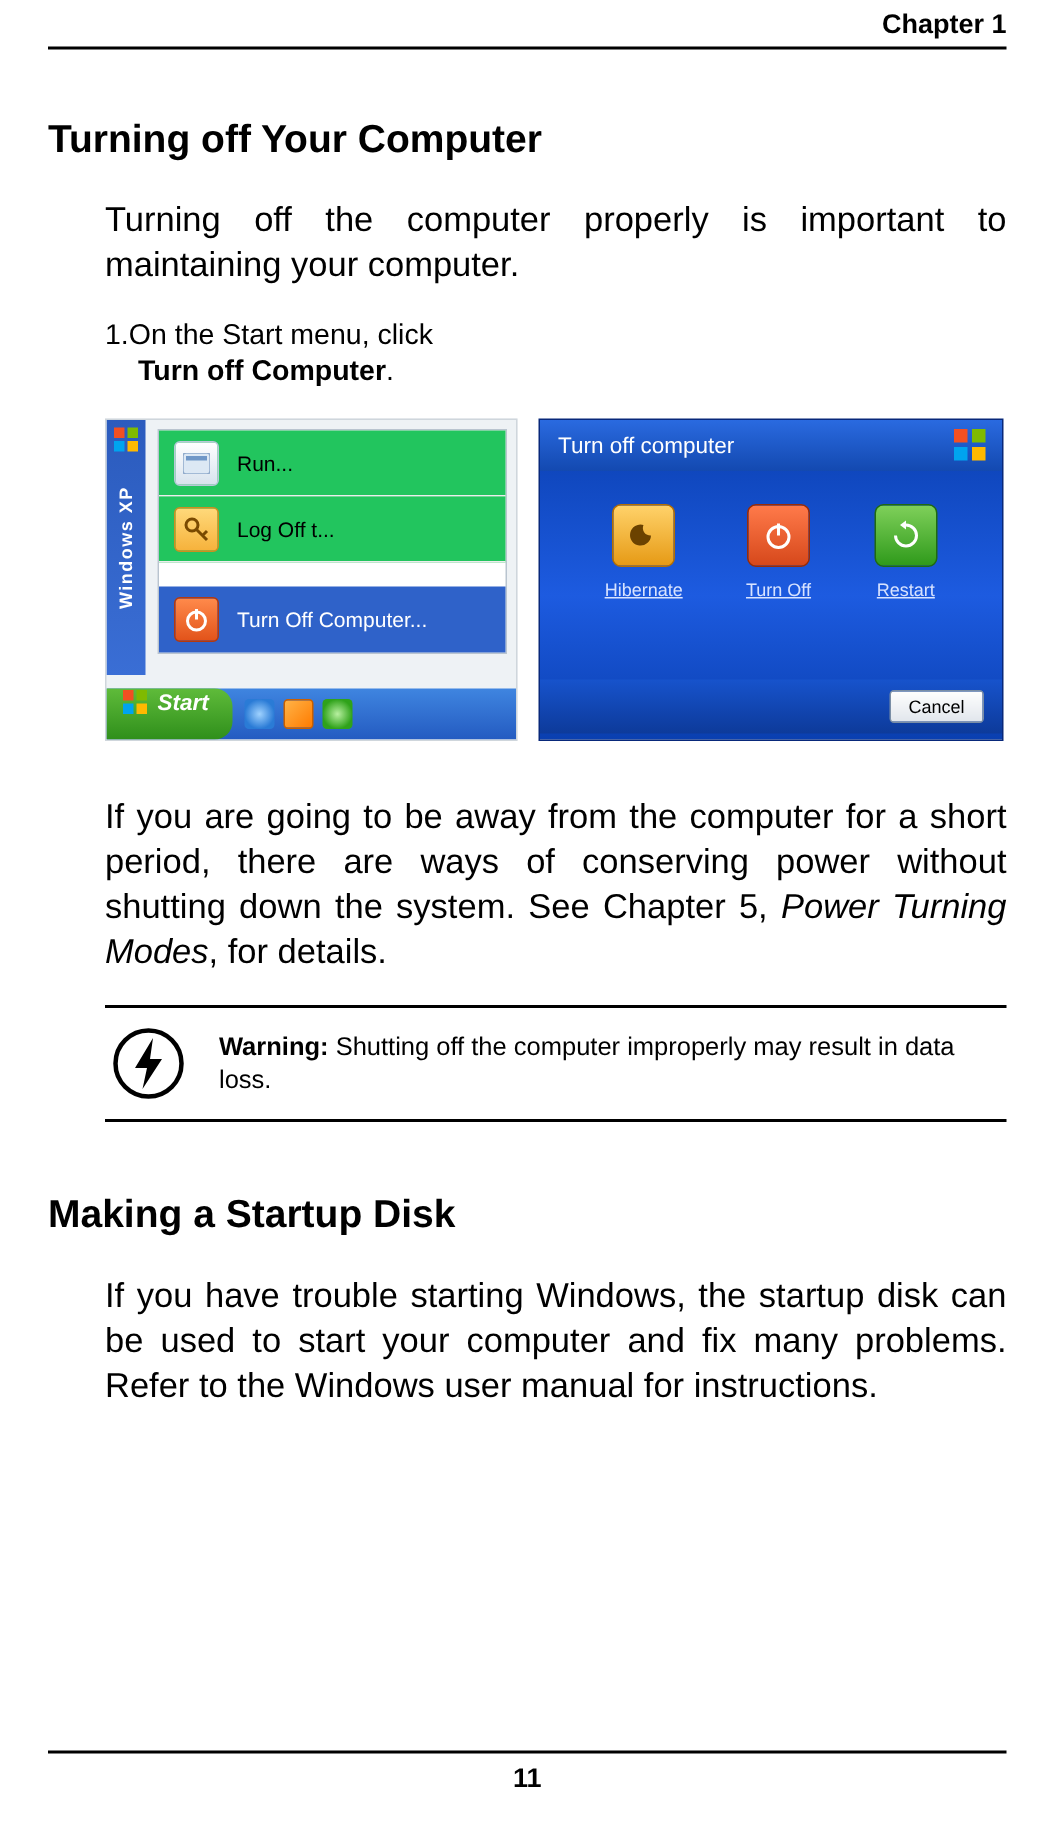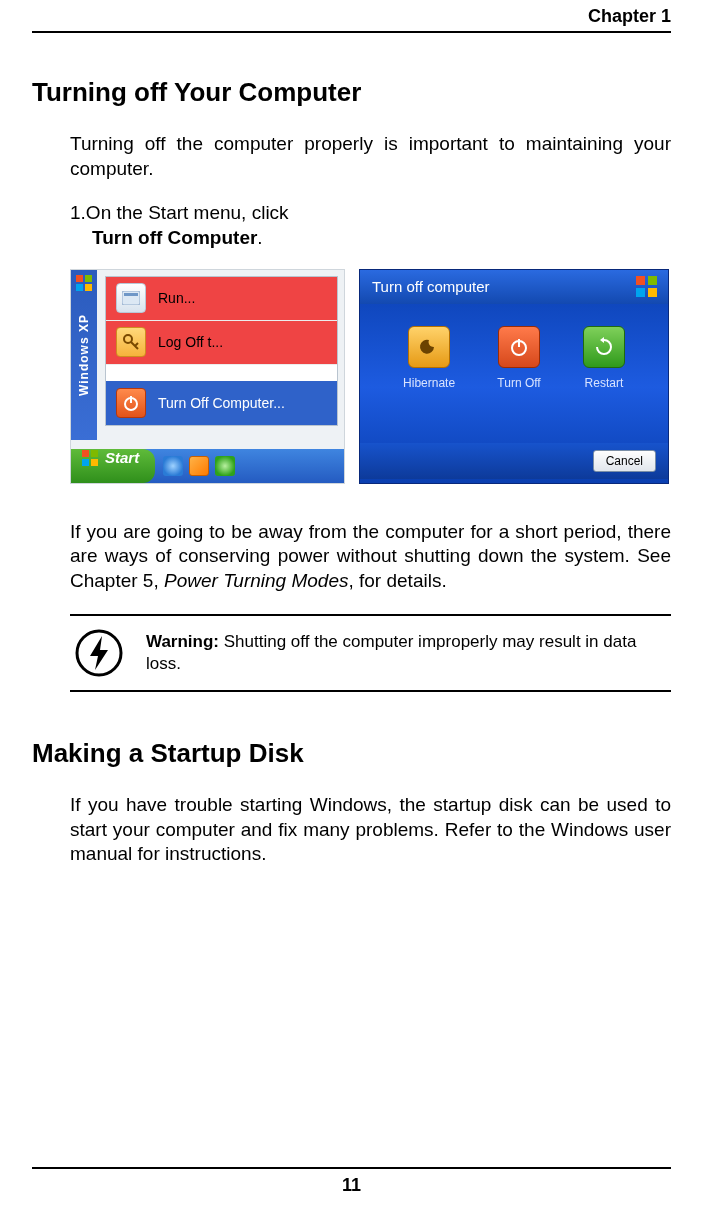--- a/index.html
+++ b/index.html
@@ -24,21 +24,21 @@
   }
   h1.section {
     font-size: 26px;
     font-weight: bold;
     margin-bottom: 24px;
   }
   .body-indent {
     padding: 0 0 0 38px;
   }
   p.body {
-    font-size: 19px;
+    font-size: 23px;
     text-align: justify;
     line-height: 1.3;
     margin-bottom: 20px;
   }
   .steps {
     display: flex;
     gap: 18px;
     margin-bottom: 18px;
   }
   .step {
@@ -91,21 +91,21 @@
     background: #fff;
     border: 1px solid #b9c4cf;
   }
   .start-row {
     height: 44px;
     display: flex;
     align-items: center;
     padding: 0 10px;
     gap: 12px;
     font-size: 14px;
-    background: #ef4444;
+    background: #22c55e;
     color: #000;
     border-bottom: 1px solid #ececec;
   }
   .start-row:last-child { border-bottom: none; }
   .start-row.hl {
     background: #2f62c9;
     color: #fff;
     margin-top: 16px;
   }
   .mi-icon {
@@ -176,21 +176,21 @@
   }
   .opt { display:flex; flex-direction:column; align-items:center; gap:8px; }
   .opt .sq {
     width:42px; height:42px; border-radius:6px;
     display:flex; align-items:center; justify-content:center;
     font-size:20px; color:#fff;
   }
   .sq-hib { background: linear-gradient(#ffd26a,#e69a15); border:1px solid #b56f00; color:#5a3a00;}
   .sq-off { background: linear-gradient(#ff7a4a,#d6481b); border:1px solid #9a2b05; }
   .sq-res { background: linear-gradient(#7fd05a,#2f9a1b); border:1px solid #1f6a10; }
-  .opt .lbl { color:#d8e3ff; font-size:12px; filter: blur(0.4px); }
+  .opt .lbl { color:#d8e3ff; font-size:12px; filter: blur(0.4px); text-decoration: underline; }
   .dlg-footer {
     position:absolute; left:0; right:0; bottom:4px; height:36px;
     background: linear-gradient(180deg,#1753cc 0%, #0d3a9a 100%);
     display:flex; align-items:center; justify-content:flex-end; padding:0 12px;
   }
   .cancel-btn {
     background: linear-gradient(#fefefe,#e1e6ec);
     border:1px solid #7a8ea6;
     font-size:12px; padding:3px 12px; border-radius:3px;
   }

